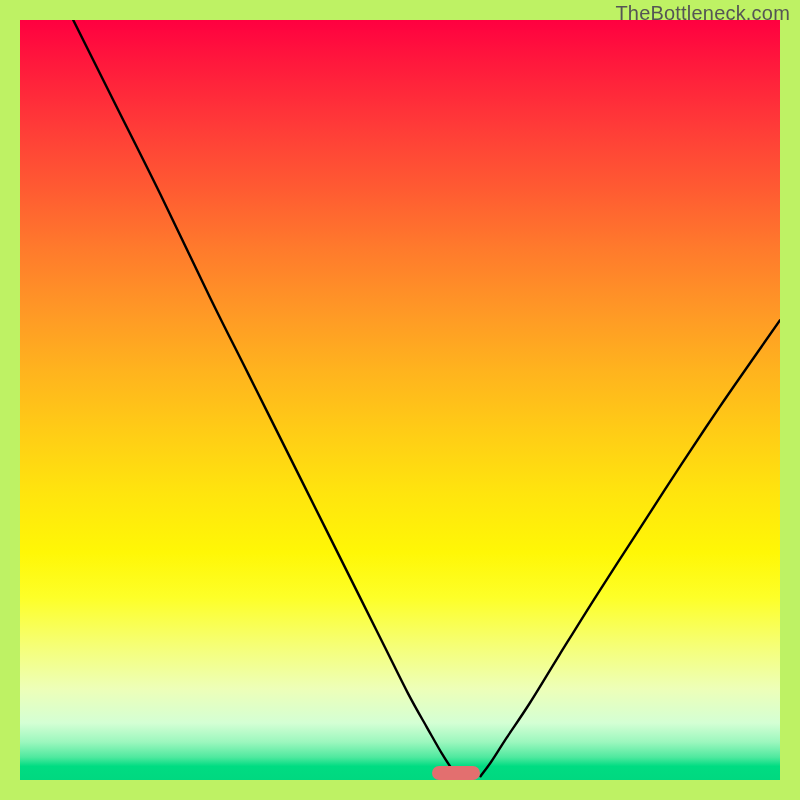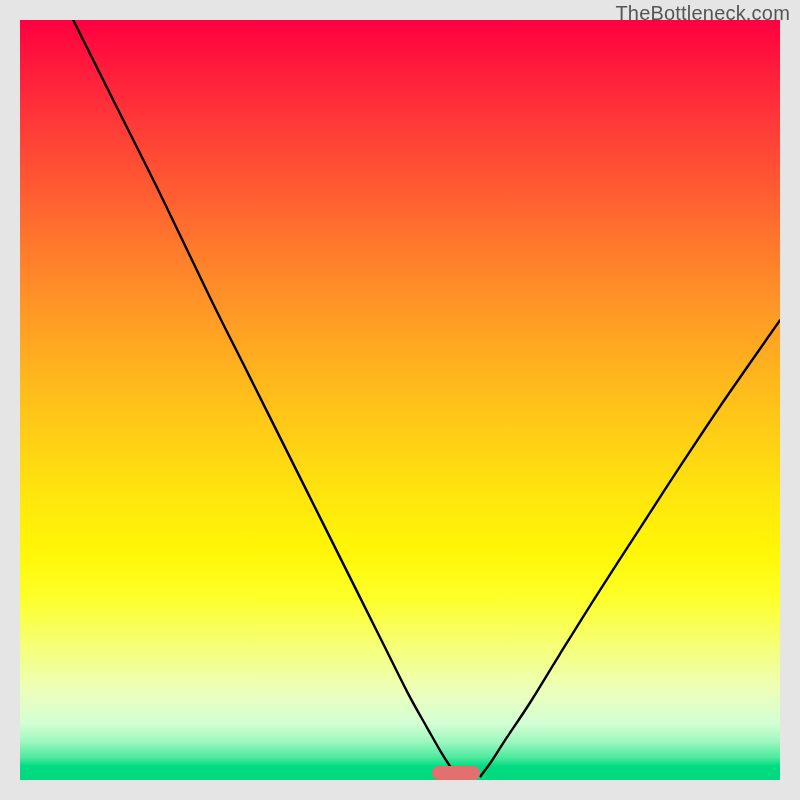--- a/index.html
+++ b/index.html
@@ -9,21 +9,21 @@
     height: 800px;
     background: #000;
     overflow: hidden;
   }
   .frame {
     position: absolute;
     left: 0;
     top: 0;
     width: 800px;
     height: 800px;
-    background: #e5e5e5;
+    background: #bef264;
   }
   .plot {
     position: absolute;
     left: 20px;
     top: 20px;
     width: 760px;
     height: 760px;
     overflow: hidden;
   }
   .gradient {

